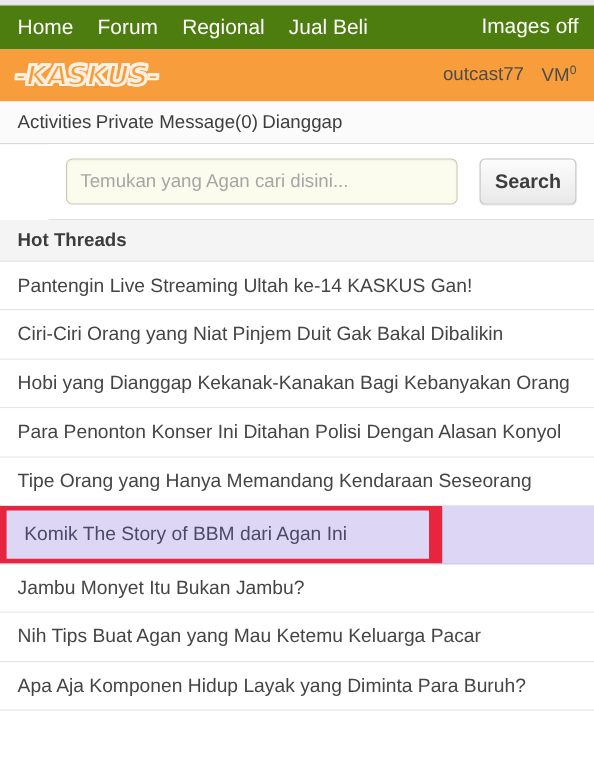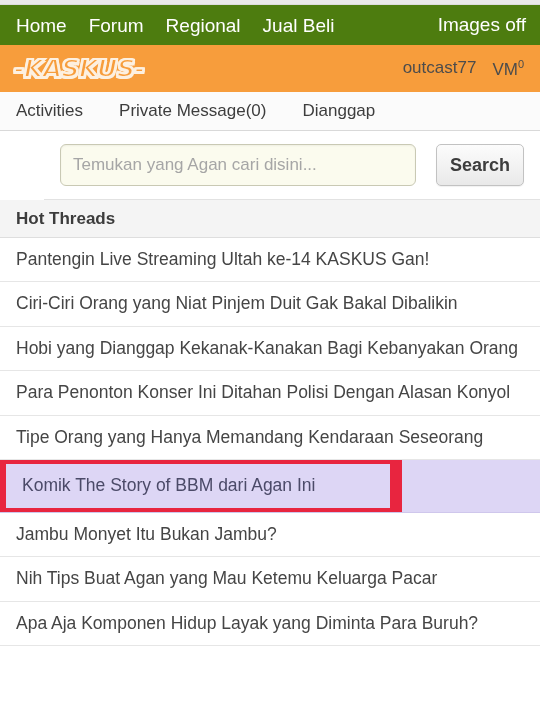--- a/index.html
+++ b/index.html
@@ -99,21 +99,21 @@
   }
 
   
   .secondary-nav {
     height: 39px;
     background: #fbfbfb;
     border-bottom: 1px solid #d9d9d9;
     display: flex;
     align-items: center;
     padding: 16px 16px;
-    gap: 36px;
+    gap: 4px;
   }
   .secondary-nav .sub-item {
     font-size: 17px;
     color: #3d3d3d;
     white-space: nowrap;
     cursor: pointer;
   }
 
   
   .search-row {

